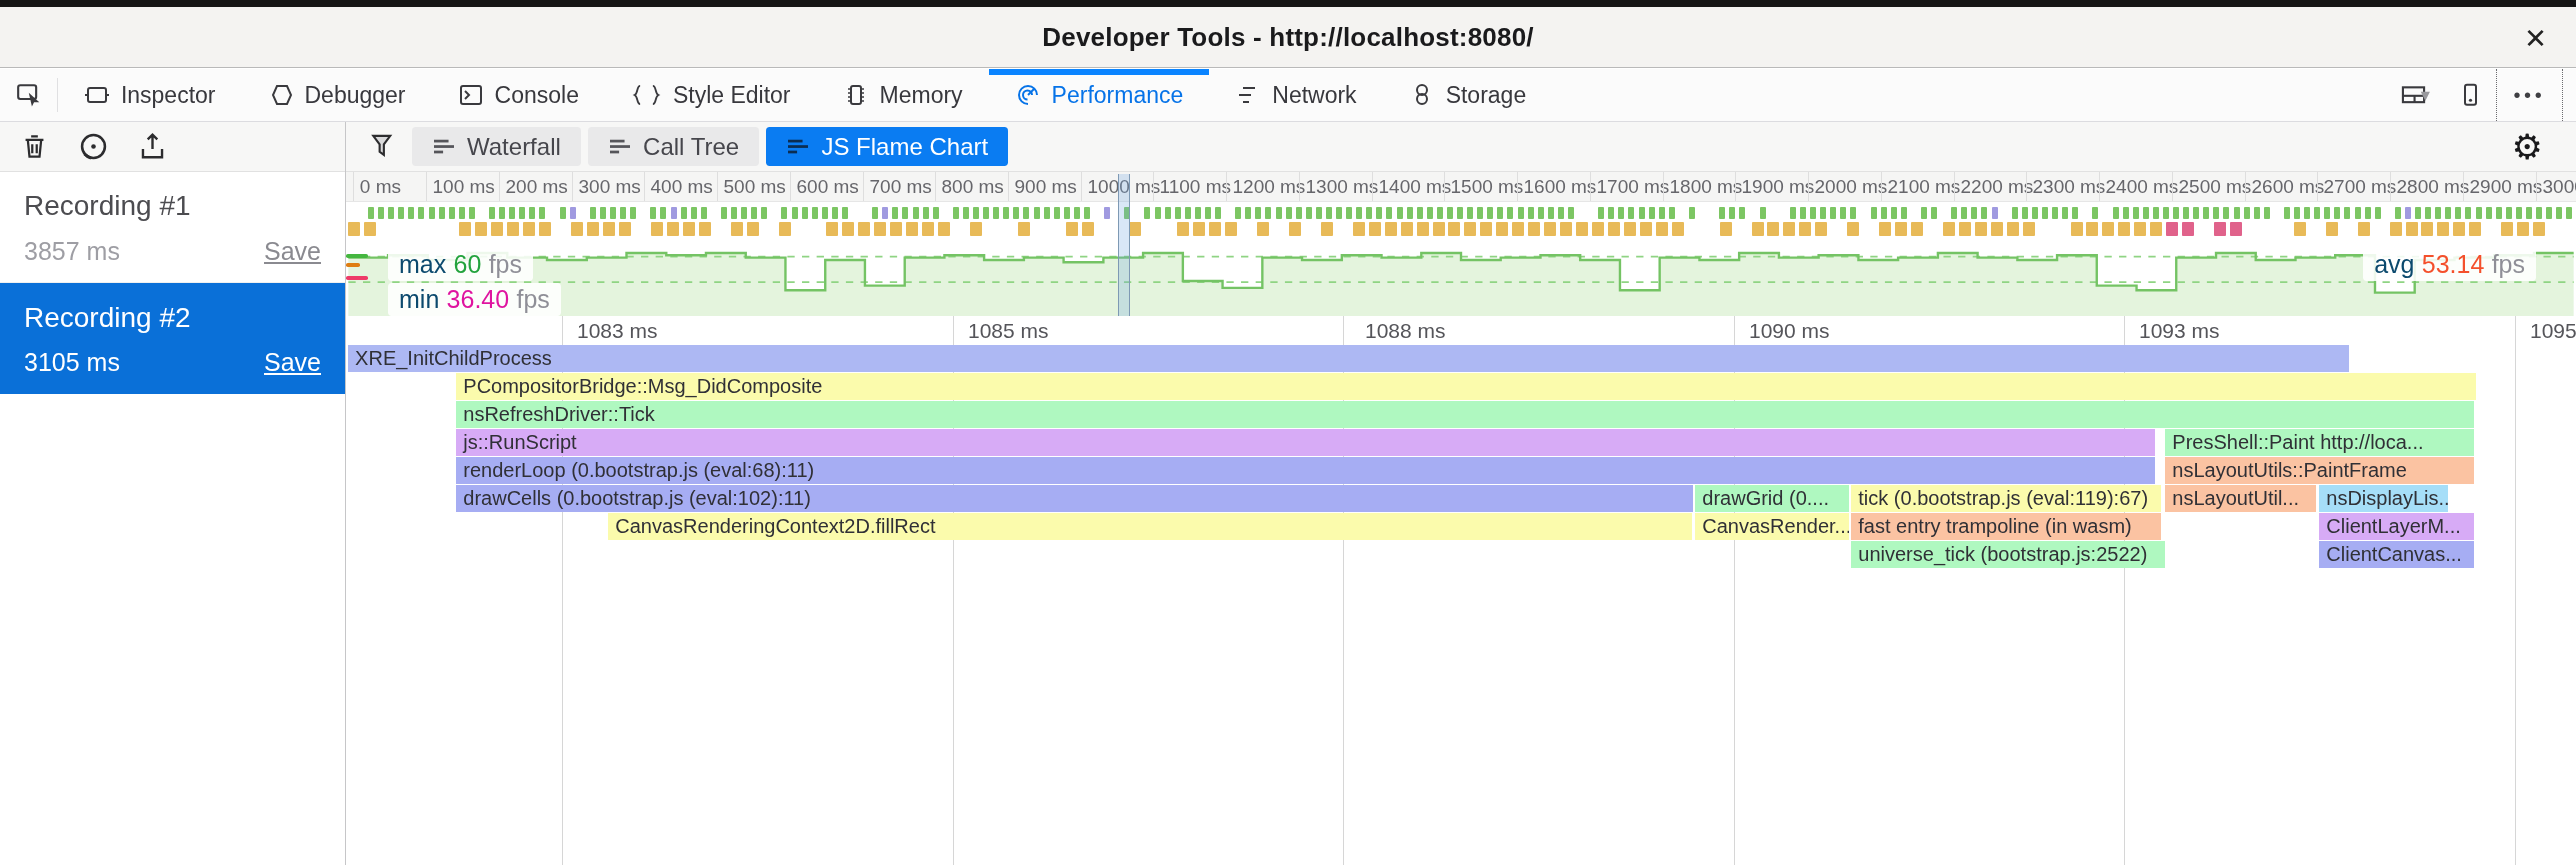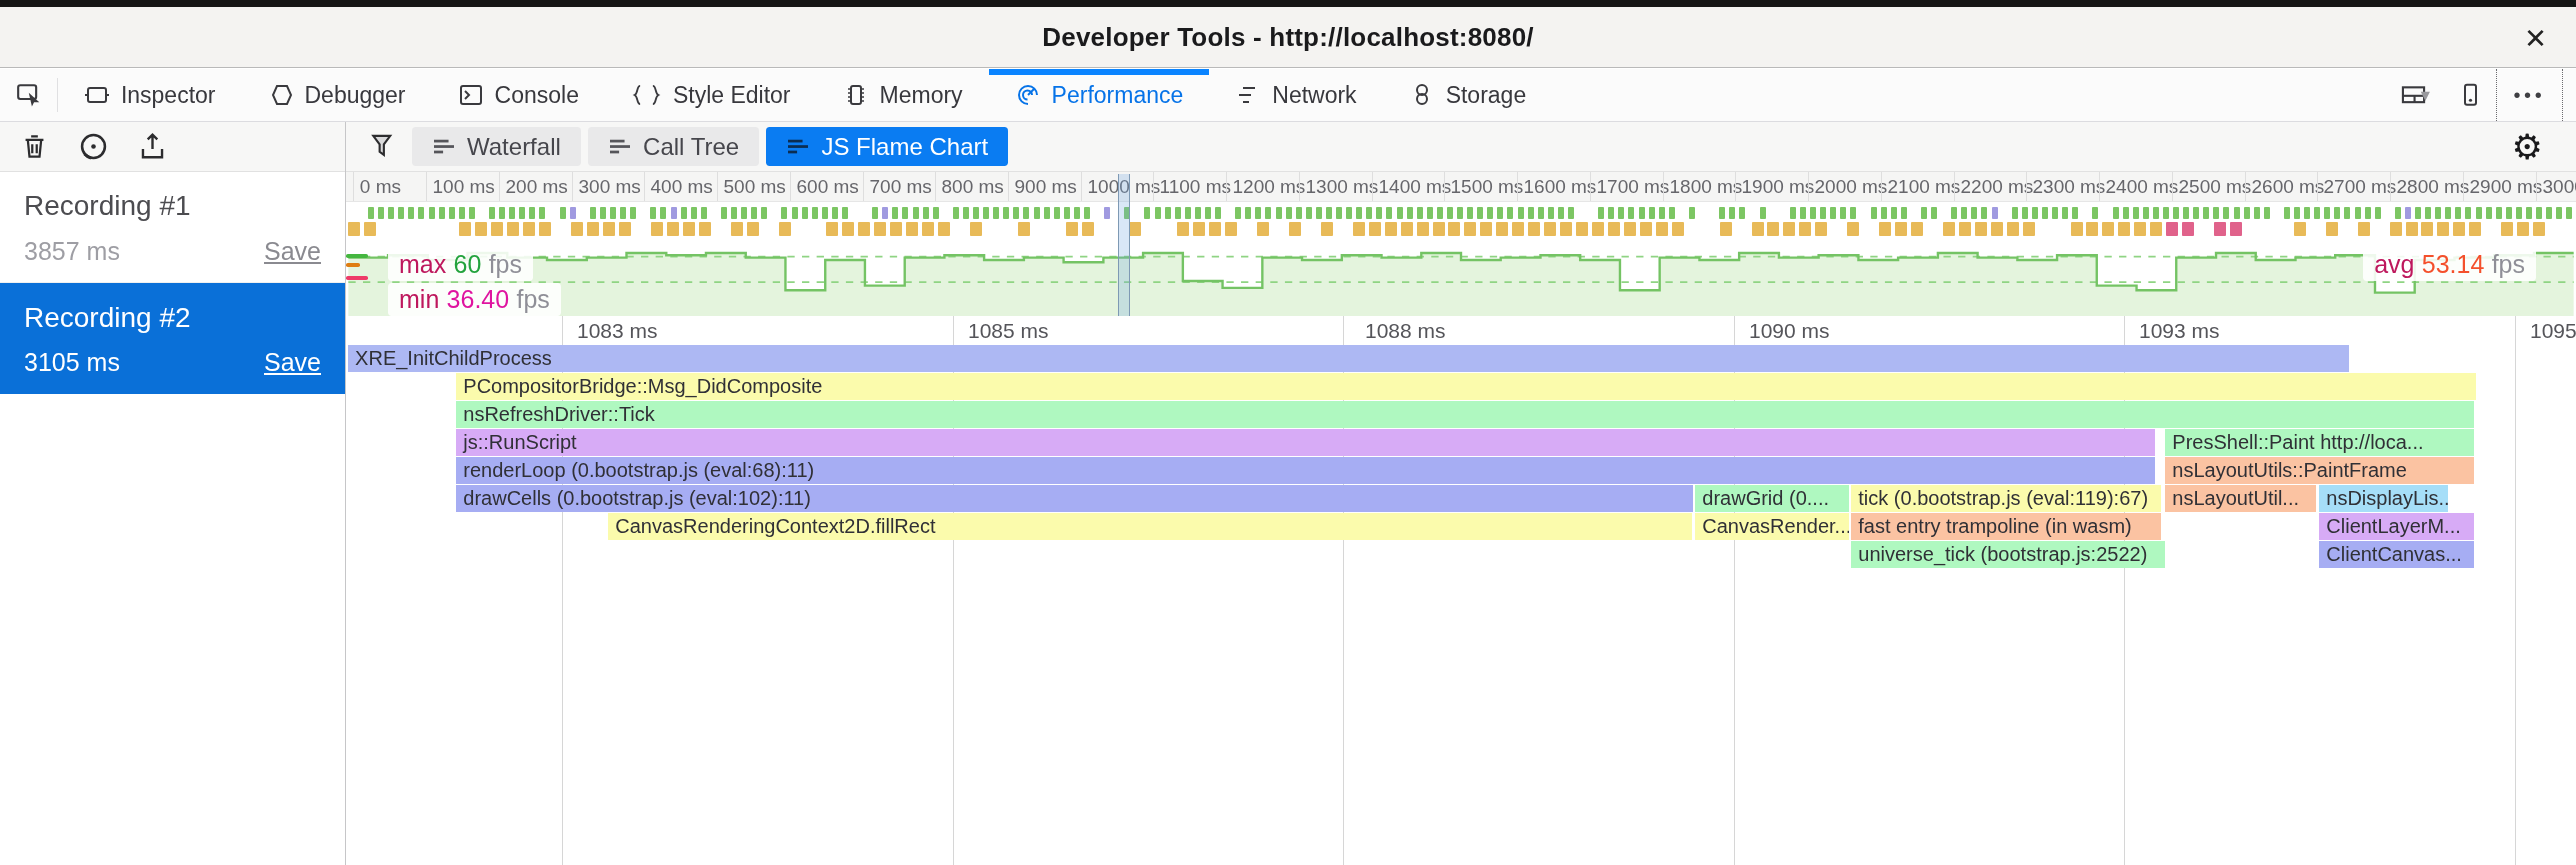--- a/index.html
+++ b/index.html
@@ -66,21 +66,21 @@
                 font-size:19px; color:#66666b; padding:3.7px 0 0 5.5px; white-space:nowrap; }
   .ticks { position:absolute; top:81px; left:0; right:0; height:39px; background:#fff; overflow:hidden; }
   .tickdash { position:absolute; border-radius:0.9px; }
   .fps { position:absolute; top:119px; left:0; right:0; height:75px; background:#fff; overflow:hidden; }
   .fps svg { position:absolute; top:0; left:0; }
   .fps-chip { position:absolute; display:flex; align-items:baseline; gap:7.3px; background:rgba(255,255,255,.88);
               border-radius:3.7px; padding:1.8px 11px; font-size:25px; white-space:nowrap; }
   .chip-max { left:42px; top:7.3px; }
   .chip-min { left:42px; top:42px; }
   .chip-avg { right:40px; top:7.3px; }
-  .fps-chip .lab { color:#be185d; }
+  .fps-chip .lab { color:#0c4a6e; }
   .fps-chip .unit { color:#8f8f97; }
   .val-green { color:#23a33d; } .val-pink { color:#df14a0; } .val-orange { color:#f4502c; }
   .legend-dash { position:absolute; height:3.7px; border-radius:1.8px; }
 
   .selection-band { position:absolute; top:52px; height:142px; background:rgba(120,170,225,.28);
                     border-left:1.8px solid #7e99b4; border-right:1.8px solid #7e99b4; cursor:ew-resize; }
 
   
   .flame { position:absolute; top:194px; left:0; right:0; bottom:0; background:#fff; overflow:hidden; }
   .gridline { position:absolute; top:0; bottom:0; width:0.9px; background:#d6d6d6; }

